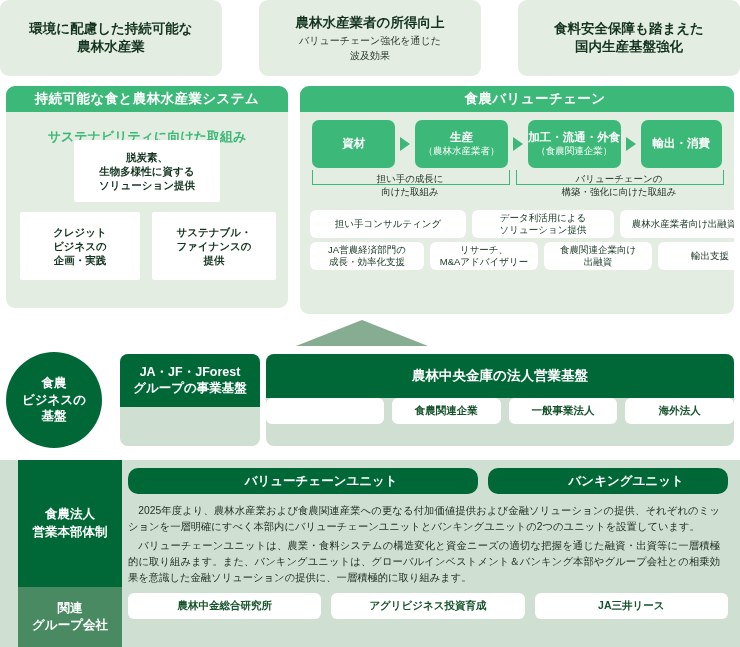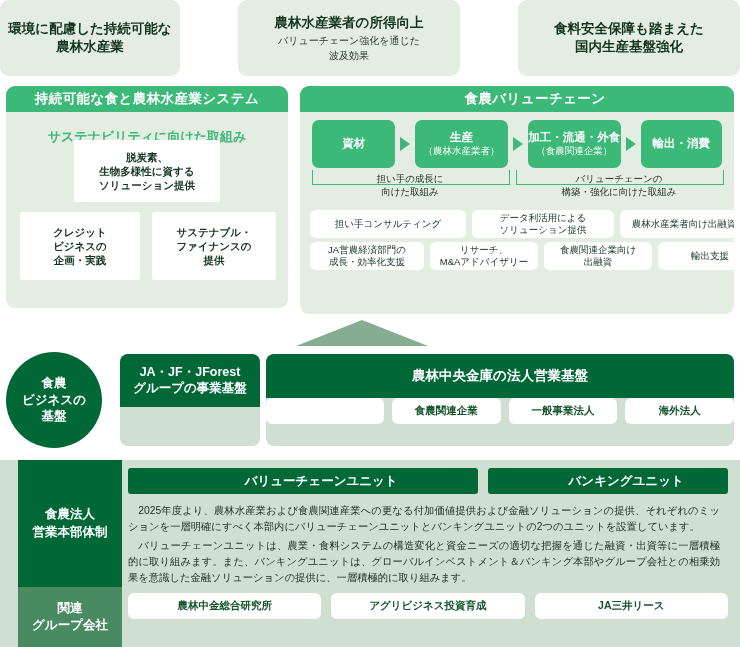--- a/index.html
+++ b/index.html
@@ -16,21 +16,21 @@
   
   .goal-row{
     position:absolute;left:0;top:0;width:740px;height:76px;
     display:flex;justify-content:space-between;
   }
   .goal-box{
     background:#e3ede1;border-radius:9px;
     display:flex;flex-direction:column;align-items:center;justify-content:center;
     text-align:center;line-height:1.35;
   }
-  .goal-box.b1{width:180px;}
+  .goal-box.b1{width:222px;}
   .goal-box.b2{width:222px;}
   .goal-box.b3{width:222px;}
   .goal-title{font-size:13.5px;font-weight:bold;color:#14341f;}
   .goal-sub{font-size:10px;color:#2b3b2e;line-height:1.3;margin-top:2px;}
 
   
   .mid{position:absolute;left:0;top:86px;width:740px;height:228px;}
 
   .panel{
     position:absolute;top:0;background:#e3ede1;border-radius:9px;overflow:hidden;
@@ -143,21 +143,21 @@
     font-size:12.5px;font-weight:bold;line-height:1.4;
   }
   .bside-bot{
     height:60px;background:#4a8a63;color:#fff;
     display:flex;align-items:center;justify-content:center;text-align:center;
     font-size:12.5px;font-weight:bold;line-height:1.4;
   }
   .bmain{position:absolute;left:128px;top:0;width:600px;height:187px;}
   .unit-row{display:flex;gap:10px;padding-top:8px;}
   .unit{
-    background:#006837;color:#fff;border-radius:3px;height:26px;
+    background:#006837;color:#fff;border-radius:10px;height:26px;
     display:flex;align-items:center;justify-content:center;
     font-size:12.5px;font-weight:bold;padding-left:36px;
   }
   .unit.u1{width:358px;}
   .unit.u2{width:232px;}
   .paras{margin-top:9px;}
   .para{
     font-size:10.3px;line-height:1.55;color:#1a2b1d;text-align:justify;
     text-indent:1em;margin:0 0 3px 0;width:592px;
   }

